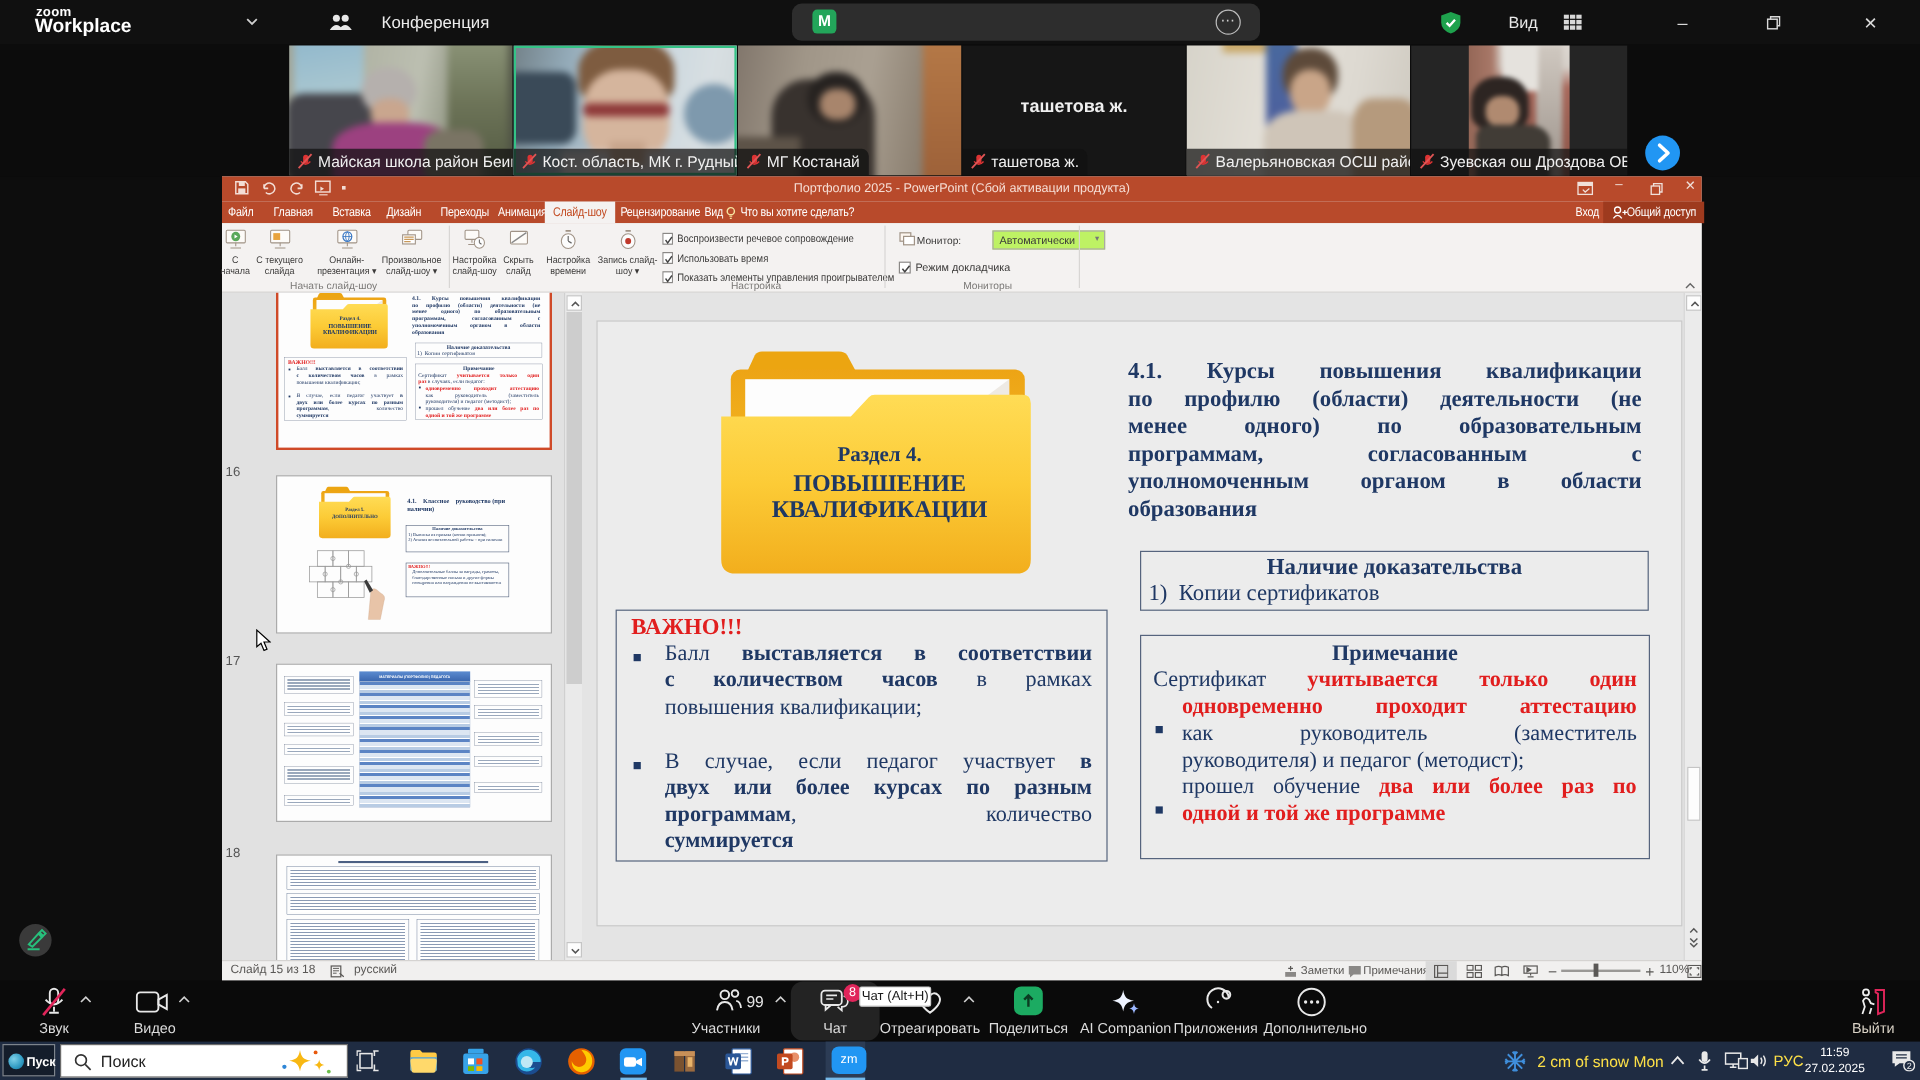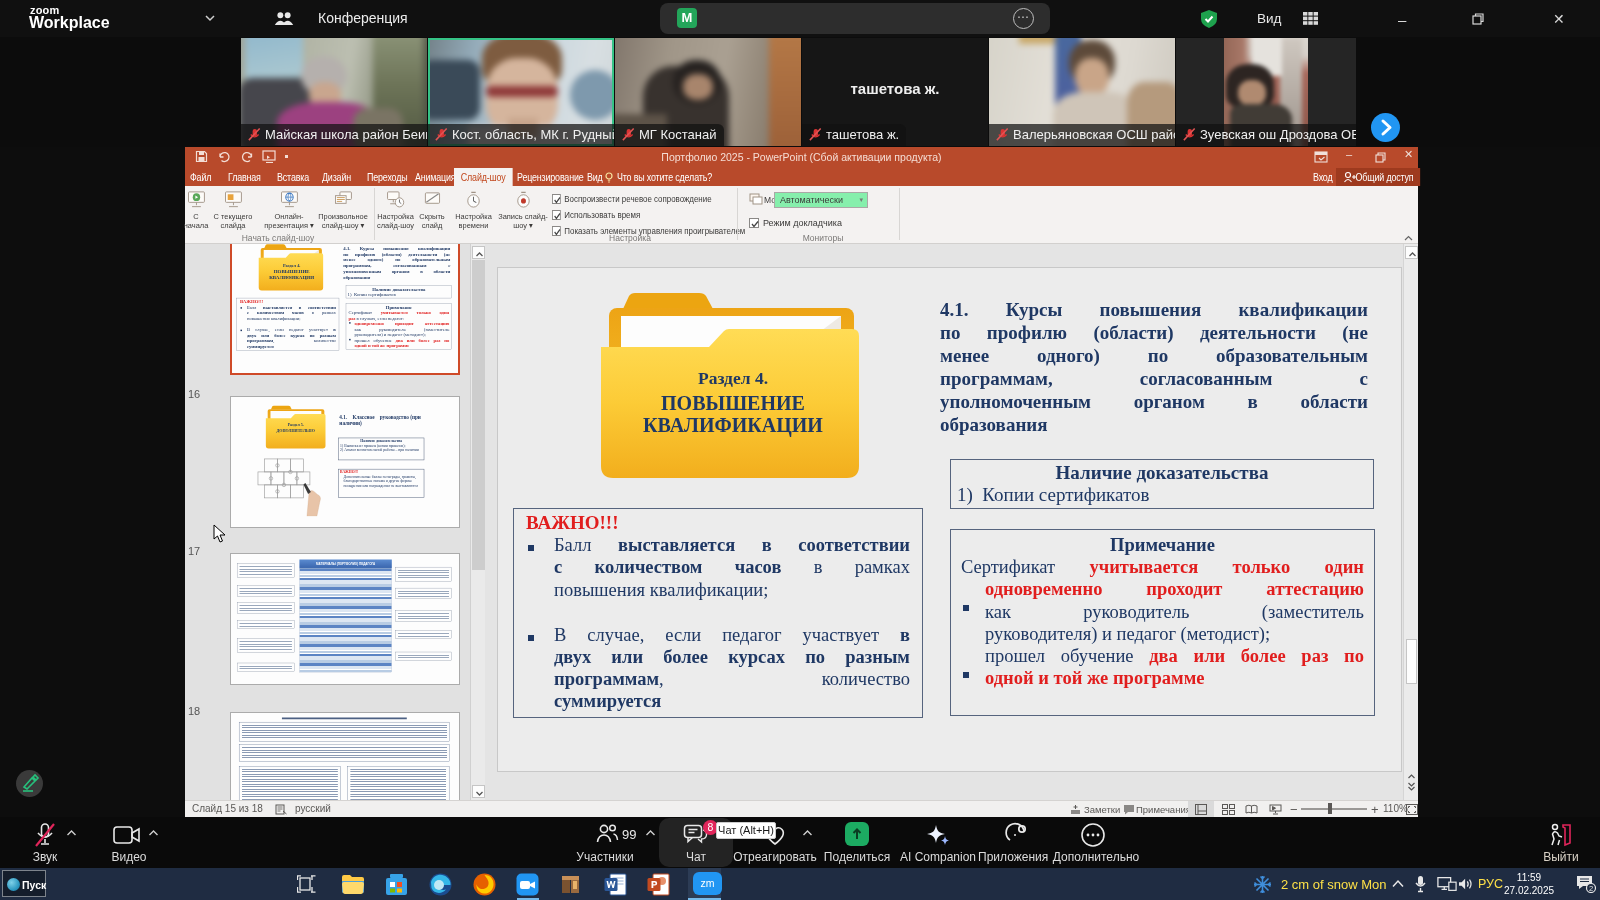--- a/index.html
+++ b/index.html
@@ -333,21 +333,21 @@
       <div class="rchk" style="left:367px; top:39px; transform:scaleX(0.88); transform-origin:0 50%;"><span class="cbox"><svg width="10" height="10" viewBox="0 0 10 10">
               <path d="M2 5 l2 2.5 l4 -5" stroke="#444" stroke-width="1.3" fill="none"></path>
             </svg></span>Показать элементы управления проигрывателем</div>
       <div class="rsep" style="left:552px;"></div>
 
       <svg class="abs" style="left:564px;top:7px;" width="14" height="12" viewBox="0 0 14 12">
           <rect x="1" y="1" width="9" height="7" fill="#fdf6ef" stroke="#a09386"></rect>
           <rect x="4" y="4" width="9" height="7" fill="#fff" stroke="#a09386"></rect>
         </svg>
       <div class="rchk" style="left:579px; top:8px; font-size:8.5px;">Монитор:</div>
-      <div class="abs" style="left:589px; top:6px; width:94px; height:16px; background:#86efac; border:1px solid #aaa8a6; color:#3b3a39; font-size:9px; line-height:14px; padding-left:5px;">Автоматически<span style="position:absolute; right:4px; top:0px; color:#777; font-size:7px;">▾</span></div>
+      <div class="abs" style="left:642px; top:6px; width:94px; height:16px; background:#bef264; border:1px solid #aaa8a6; color:#3b3a39; font-size:9px; line-height:14px; padding-left:5px;">Автоматически<span style="position:absolute; right:4px; top:0px; color:#777; font-size:7px;">▾</span></div>
       <div class="rchk" style="left:564px; top:31px;"><span class="cbox"><svg width="10" height="10" viewBox="0 0 10 10">
               <path d="M2 5 l2 2.5 l4 -5" stroke="#444" stroke-width="1.3" fill="none"></path>
             </svg></span>Режим докладчика</div>
       <div class="rsep" style="left:714px;"></div>
       <div class="rgl" style="left:18px; width:150px;">Начать слайд-шоу</div>
       <div class="rgl" style="left:370px; width:150px;">Настройка</div>
       <div class="rgl" style="left:563px; width:150px;">Мониторы</div>
       <svg class="abs" style="left:1219px; top:49px;" width="9" height="6" viewBox="0 0 9 6">
           <path d="M1 5 L4.5 1.5 L8 5" stroke="#666" stroke-width="1.2" fill="none"></path>
         </svg>
@@ -882,20 +882,34 @@
         <path d="M15 2 h7 v18 l-5 2 v-17 l-2 -1 z" fill="none" stroke="#e0255a" stroke-width="1.6"></path>
       </svg>
     <div class="zlab" style="left:1530px; width:62px; color:#d9d2c6;">Выйти</div>
   </div>
 
   <div id="taskbar" class="abs">
     <div class="abs" style="left:2px; top:2px; width:44px; height:27px; background:#141d2b; border:1px solid #7d848c;">
       <div class="abs" style="left:4px; top:7px; width:13px; height:13px; border-radius:50%; background:radial-gradient(circle at 35% 35%, #7ed0e8, #2f9ac2 60%, #1a6f96);"></div>
       <div class="abs" style="left:19px; top:8px; color:#fff; font-size:10.5px; font-weight:bold;">Пуск</div>
     </div>
+    <div class="abs" style="left:50px; top:2px; width:240px; height:28px; background:#fff; border:1px solid #6a6a6a;">
+      <svg class="abs" style="left:10px; top:6px;" width="16" height="16" viewBox="0 0 16 16">
+          <circle cx="6.5" cy="6.5" r="4.5" fill="none" stroke="#333" stroke-width="1.4"></circle>
+          <path d="M10 10 L14.5 14.5" stroke="#333" stroke-width="1.4"></path>
+        </svg>
+      <div class="abs" style="left:33px; top:6px; color:#222; font-size:13.5px;">Поиск</div>
+      <svg class="abs" style="left:182px; top:2px;" width="50" height="24" viewBox="0 0 50 24">
+          <path d="M17 2 C18 8 20 10 26 11 C20 12 18 14 17 20 C16 14 14 12 8 11 C14 10 16 8 17 2 Z" fill="#f8b813"></path>
+          <path d="M33 10 C33.5 13 34.5 14 37.5 14.5 C34.5 15 33.5 16 33 19 C32.5 16 31.5 15 28.5 14.5 C31.5 14 32.5 13 33 10 Z" fill="#f8b813"></path>
+          <circle cx="30" cy="4" r="1.6" fill="#e8590c"></circle>
+          <circle cx="4" cy="16" r="1.8" fill="#2f86d6"></circle>
+          <circle cx="41" cy="20" r="1.6" fill="#6dbf4b"></circle>
+        </svg>
+    </div>
 
     <svg class="abs" style="left:297px; top:7px;" width="19" height="18" viewBox="0 0 19 18">
         <rect x="3" y="3" width="10" height="12" fill="none" stroke="#e8e8e8" stroke-width="1.3"></rect>
         <path d="M0.5 5 v-4.5 M0.5 12 v5 M0 0.8 h4 M0 17.2 h4 M15 5 v-4.5 M15 12 v5 M14 0.8 h4.5 M14 17.2 h4.5" stroke="#e8e8e8" stroke-width="1.3"></path>
       </svg>
 
     <svg class="abs" style="left:341px; top:5px;" width="24" height="22" viewBox="0 0 24 22">
         <path d="M1 4 q0 -2 2 -2 h6 l2 2 h10 q2 0 2 2 v12 q0 2 -2 2 h-18 q-2 0 -2 -2 z" fill="#ffca45"></path>
         <path d="M1 8 h22 v10 q0 2 -2 2 h-18 q-2 0 -2 -2 z" fill="#4da0dd"></path>
         <path d="M1 11 q0 -2 2 -2 h18 q2 0 2 2 l-1 8 q0 2 -2 2 h-16 q-2 0 -2 -2 z" fill="#ffd96b"></path>

